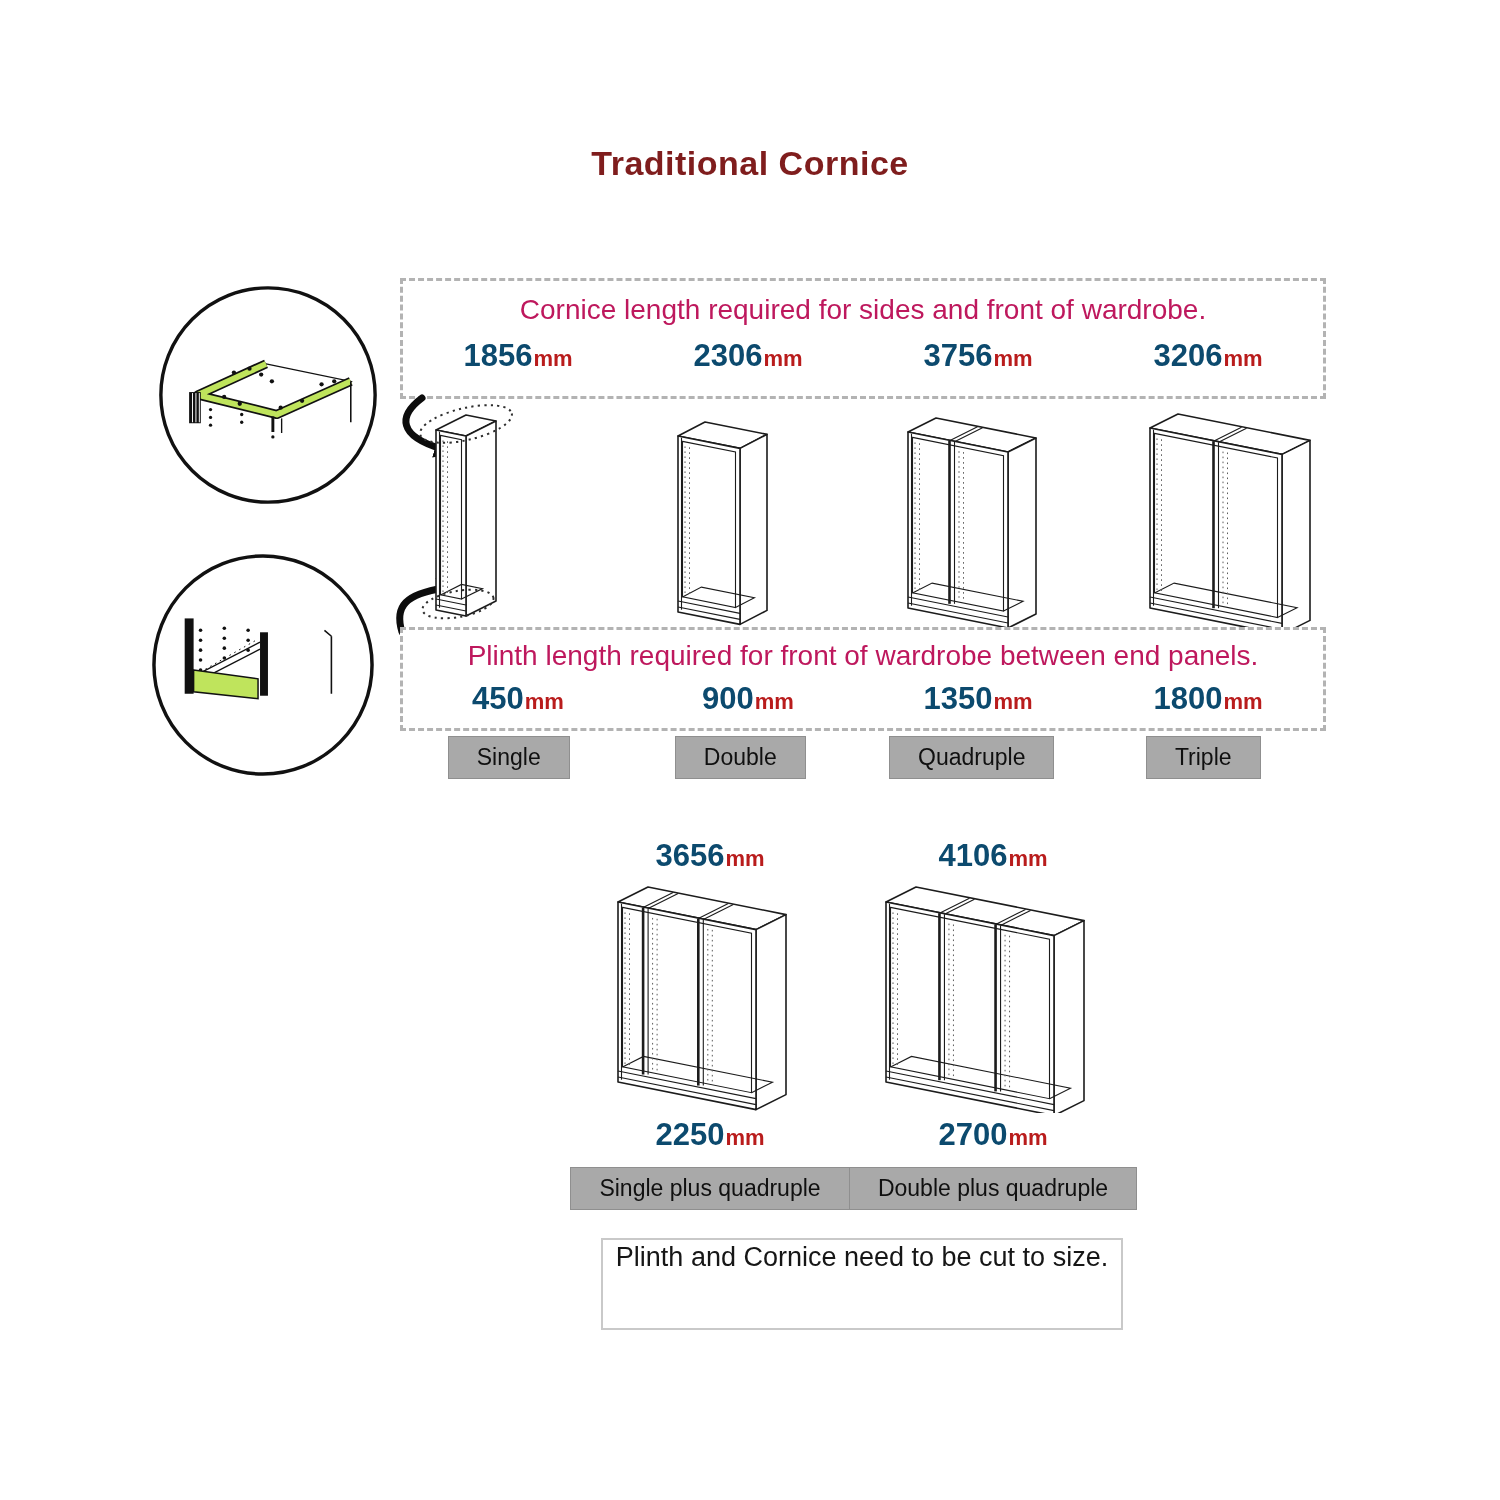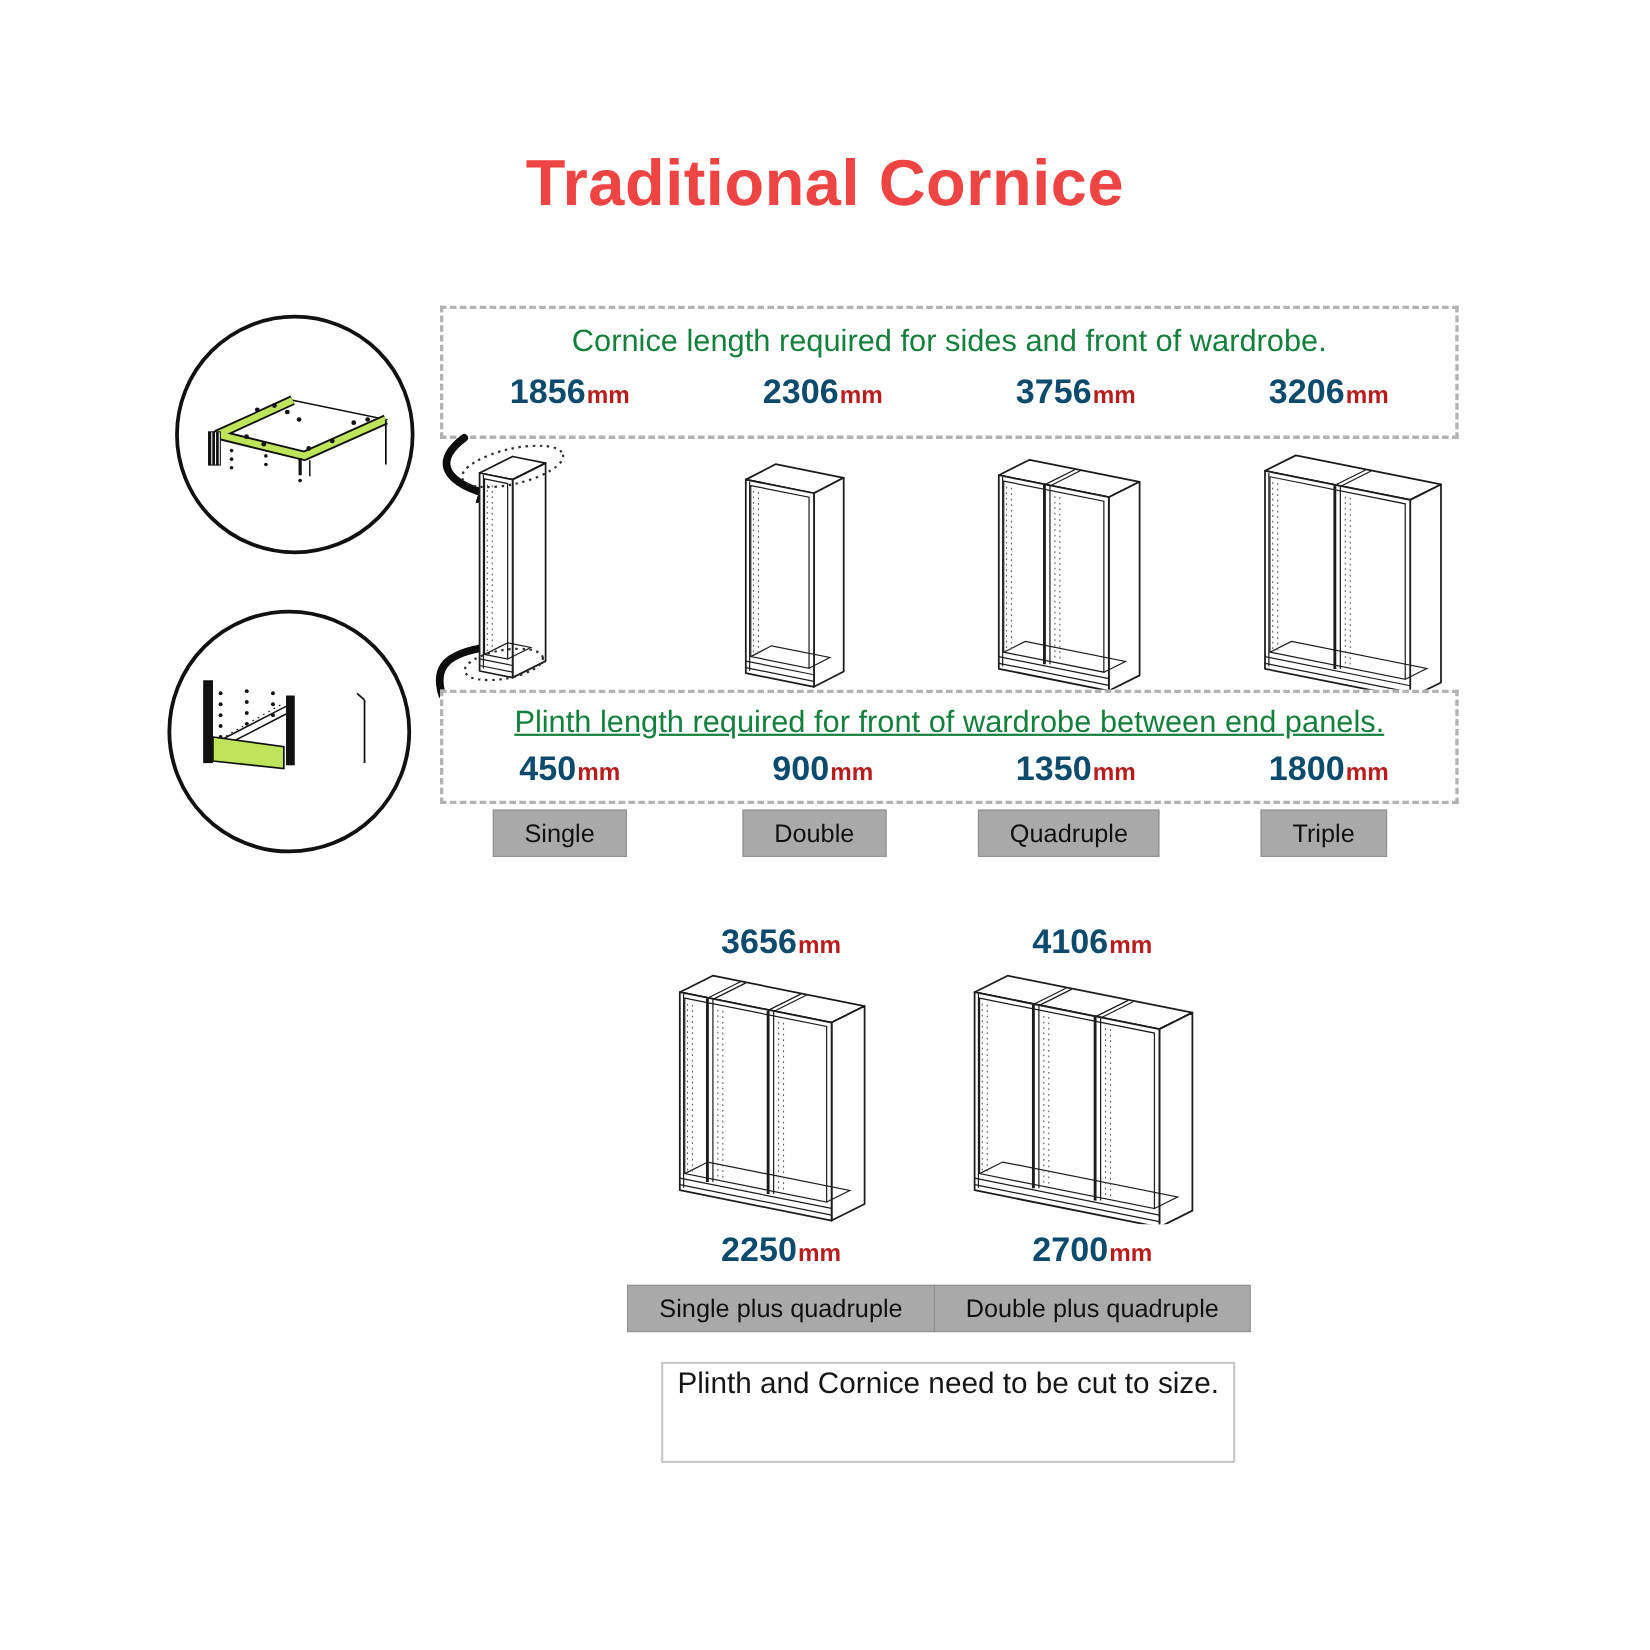--- a/index.html
+++ b/index.html
@@ -1,32 +1,32 @@
 <!DOCTYPE html>
 <html style="--green: #bfe45c; --gray: #a9a9a9;"><head>
 <meta charset="utf-8">
 <style>
   html,body{margin:0;padding:0;background:#ffffff;}
   .page{
     position:relative;width:1500px;height:1500px;background:#fff;overflow:hidden;
     font-family:"Liberation Sans", sans-serif;color:#161616;
   }
   .page-title{
-    position:absolute;left:0;top:132px;width:100%;text-align:center;
-    font-size:59px;font-weight:700;letter-spacing:.5px;color:#ef4444;
+    position:absolute;left:0;top:144px;width:100%;text-align:center;
+    font-size:34px;font-weight:700;letter-spacing:.5px;color:#7f1d1d;
   }
   
   .dash-panel{
     position:absolute;left:400px;width:926px;border:3px dashed #b3b3b3;background:#fff;
     box-sizing:border-box;text-align:center;
   }
   .panel-cornice{top:278px;height:121px;}
   .panel-plinth{top:627px;height:104px;}
-  .panel-heading{font-size:28px;color:#15803d;margin-top:13px;}
-  .panel-plinth .panel-heading{margin-top:10px;text-decoration:underline;}
+  .panel-heading{font-size:28px;color:#be185d;margin-top:13px;}
+  .panel-plinth .panel-heading{margin-top:10px;}
   .values-row{display:grid;grid-template-columns:repeat(4,1fr);margin-top:12px;}
   .panel-plinth .values-row{margin-top:9px;}
   .val{white-space:nowrap;}
   .num{font-size:31px;font-weight:700;color:#0c4a6e;}
   .unit{font-size:22px;font-weight:700;color:#b91c1c;margin-left:1px;}
   
   .labels-row{position:absolute;left:393px;top:736px;width:926px;display:grid;grid-template-columns:repeat(4,1fr);}
   .label-cell{text-align:center;}
   .gray-label{
     display:inline-block;background:var(--gray,#a9a9a9);border:1px solid #8f8f8f;

